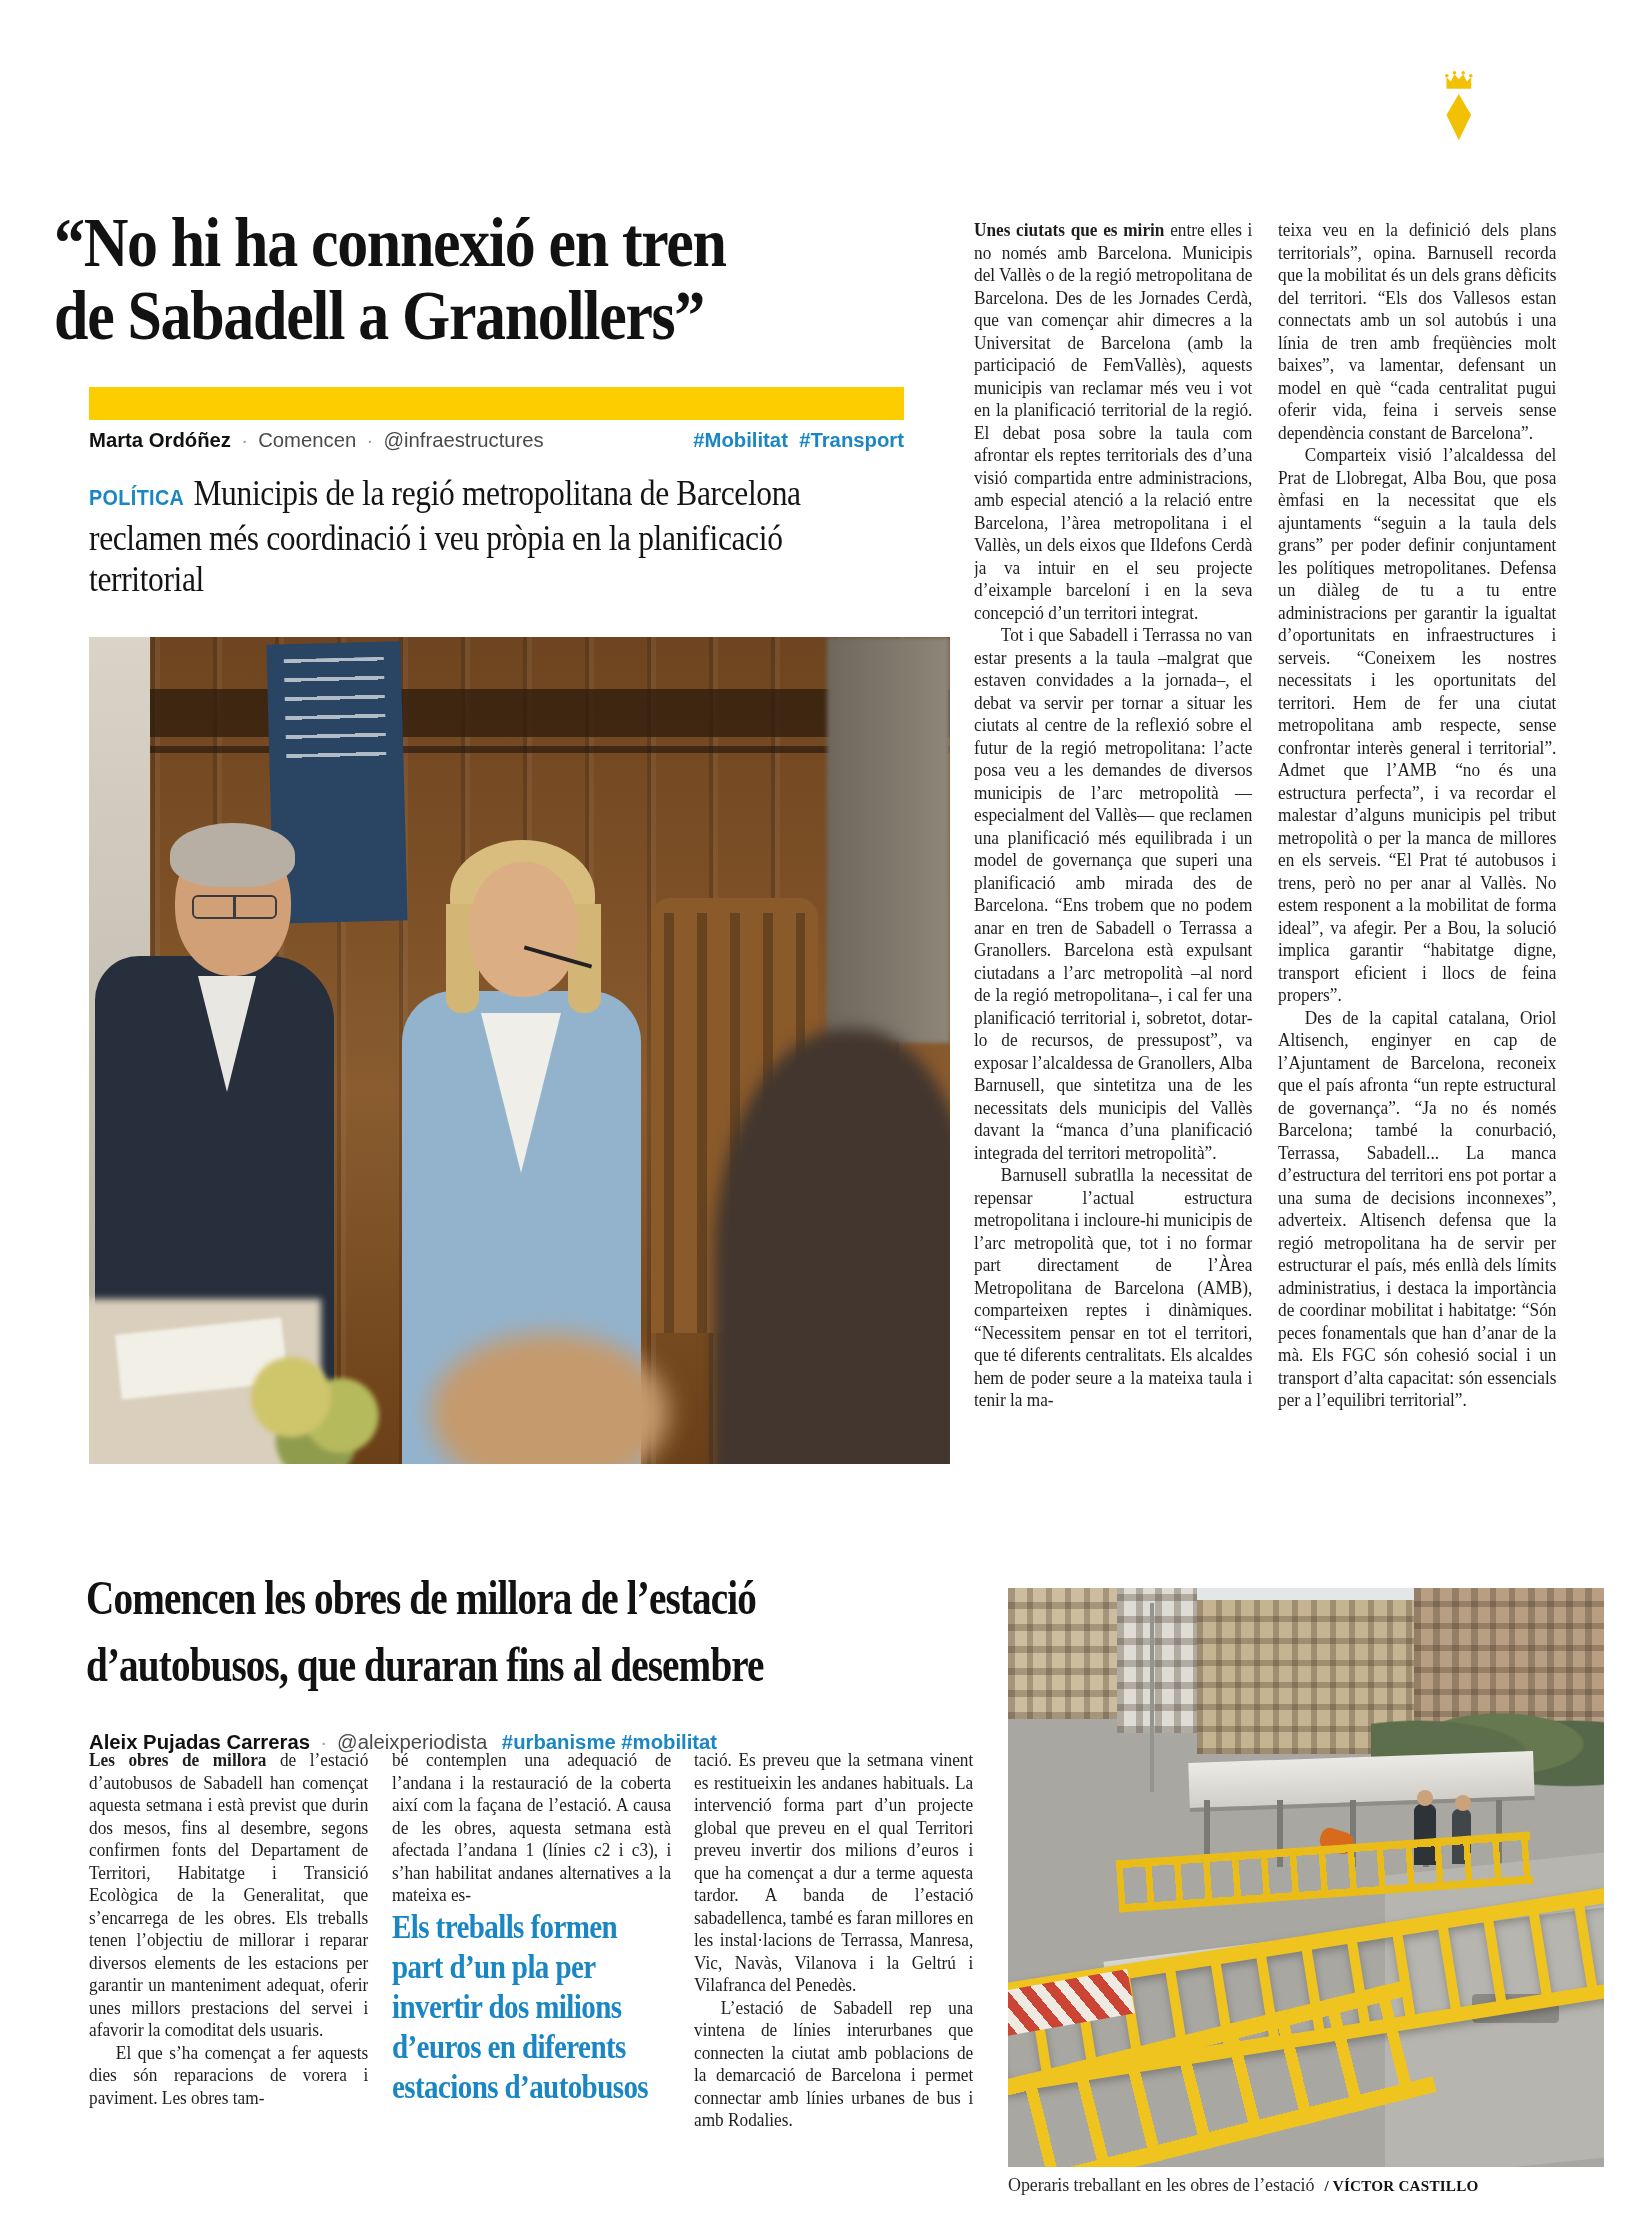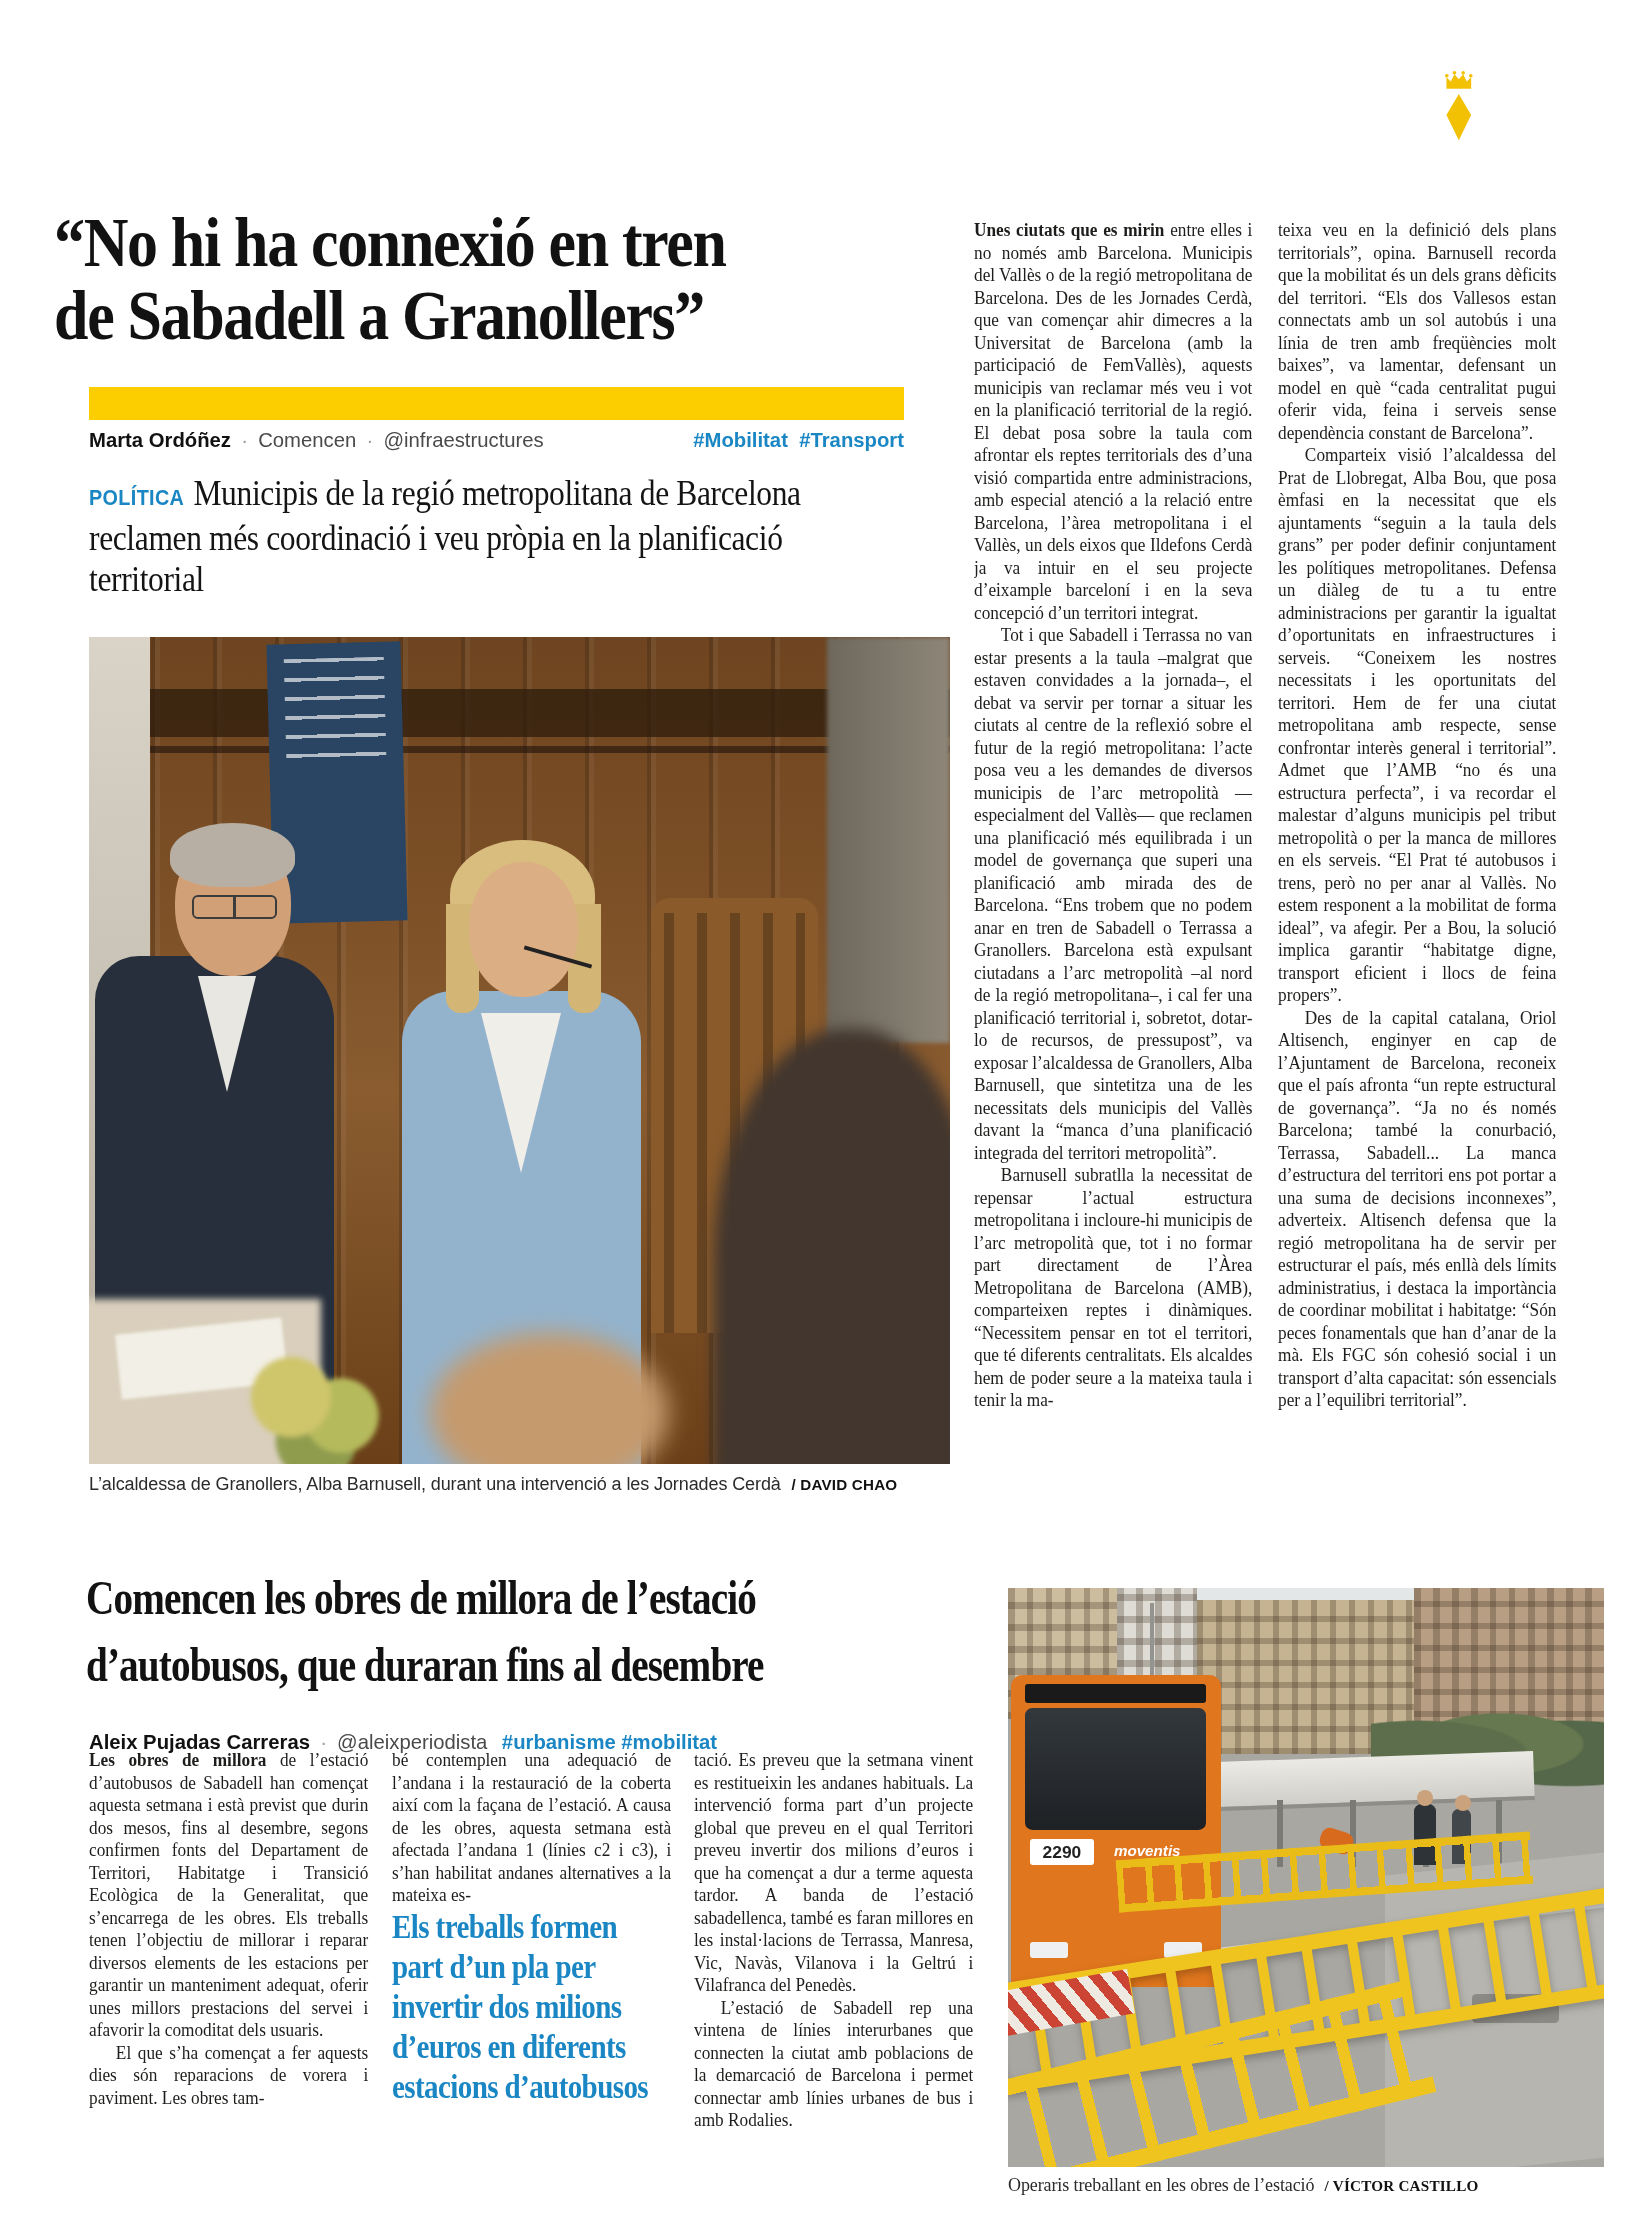--- a/index.html
+++ b/index.html
@@ -206,24 +206,20 @@
     <div class="abs p1-woman-hair3"></div>
     <div class="abs p1-woman-head"></div>
     <div class="abs p1-mic"></div>
     <div class="abs p1-table"></div>
     <div class="abs p1-papers"></div>
     <div class="abs p1-flowers"></div>
     <div class="abs p1-fgtan"></div>
     <div class="abs p1-fghead"></div>
   </div>
 
-  <div class="abs caption a1-caption">
-    <span>L’alcaldessa de Granollers, Alba Barnusell, durant una intervenció a les Jornades Cerdà</span>
-    <span class="credit">/ DAVID CHAO</span>
-  </div>
 
   <div class="abs bodycol a1-colA">
     <p><strong class="leadin">Unes ciutats que es mirin</strong><span> entre elles i no només amb Barcelona. Municipis del Vallès o de la regió metropolitana de Barcelona. Des de les Jornades Cerdà, que van començar ahir dimecres a la Universitat de Barcelona (amb la participació de FemVallès), aquests municipis van reclamar més veu i vot en la planificació territorial de la regió. El debat posa sobre la taula com afrontar els reptes territorials des d’una visió compartida entre administracions, amb especial atenció a la relació entre Barcelona, l’àrea metropolitana i el Vallès, un dels eixos que Ildefons Cerdà ja va intuir en el seu projecte d’eixample barceloní i en la seva concepció d’un territori integrat.</span></p>
     <p>Tot i que Sabadell i Terrassa no van estar presents a la taula –malgrat que estaven convidades a la jornada–, el debat va servir per tornar a situar les ciutats al centre de la reflexió sobre el futur de la regió metropolitana: l’acte posa veu a les demandes de diversos municipis de l’arc metropolità —especialment del Vallès— que reclamen una planificació més equilibrada i un model de governança que superi una planificació amb mirada des de Barcelona. “Ens trobem que no podem anar en tren de Sabadell o Terrassa a Granollers. Barcelona està expulsant ciutadans a l’arc metropolità –al nord de la regió metropolitana–, i cal fer una planificació territorial i, sobretot, dotar-lo de recursos, de pressupost”, va exposar l’alcaldessa de Granollers, Alba Barnusell, que sintetitza una de les necessitats dels municipis del Vallès davant la “manca d’una planificació integrada del territori metropolità”.</p>
     <p>Barnusell subratlla la necessitat de repensar l’actual estructura metropolitana i incloure-hi municipis de l’arc metropolità que, tot i no formar part directament de l’Àrea Metropolitana de Barcelona (AMB), comparteixen reptes i dinàmiques. “Necessitem pensar en tot el territori, que té diferents centralitats. Els alcaldes hem de poder seure a la mateixa taula i tenir la ma-</p>
   </div>
 
   <div class="abs bodycol a1-colB">
     <p>teixa veu en la definició dels plans territorials”, opina. Barnusell recorda que la mobilitat és un dels grans dèficits del territori. “Els dos Vallesos estan connectats amb un sol autobús i una línia de tren amb freqüències molt baixes”, va lamentar, defensant un model en què “cada centralitat pugui oferir vida, feina i serveis sense dependència constant de Barcelona”.</p>
     <p>Comparteix visió l’alcaldessa del Prat de Llobregat, Alba Bou, que posa èmfasi en la necessitat que els ajuntaments “seguin a la taula dels grans” per poder definir conjuntament les polítiques metropolitanes. Defensa un diàleg de tu a tu entre administracions per garantir la igualtat d’oportunitats en infraestructures i serveis. “Coneixem les nostres necessitats i les oportunitats del territori. Hem de fer una ciutat metropolitana amb respecte, sense confrontar interès general i territorial”. Admet que l’AMB “no és una estructura perfecta”, i va recordar el malestar d’alguns municipis pel tribut metropolità o per la manca de millores en els serveis. “El Prat té autobusos i trens, però no per anar al Vallès. No estem responent a la mobilitat de forma ideal”, va afegir. Per a Bou, la solució implica garantir “habitatge digne, transport eficient i llocs de feina propers”.</p>
@@ -262,28 +258,20 @@
     <div class="abs p2-b1 bwin"></div>
     <div class="abs p2-b2 bwin"></div>
     <div class="abs p2-b3 bwin"></div>
     <div class="abs p2-b4 bwin"></div>
     <div class="abs p2-trees"></div>
     <div class="abs p2-pole"></div>
     <div class="abs p2-canopy"></div>
     <div class="abs p2-legs"></div>
     <div class="abs p2-walk"></div>
     <div class="abs p2-curb"></div>
-    <div class="abs p2-bus">
-      <div class="p2-bus-route"></div>
-      <div class="p2-bus-glass"></div>
-      <div class="p2-bus-num">2290</div>
-      <div class="p2-bus-brand">moventis</div>
-      <div class="p2-bus-light1"></div>
-      <div class="p2-bus-light2"></div>
-    </div>
     <div class="abs p2-w1"></div>
     <div class="abs p2-w2"></div>
     <div class="abs p2-w3"></div>
     <div class="abs p2-fence-far"></div>
     <div class="abs p2-debris"></div>
     <div class="abs p2-fence-near"></div>
     <div class="abs p2-fence-near2"></div>
     <div class="abs p2-tape"></div>
   </div>
 

